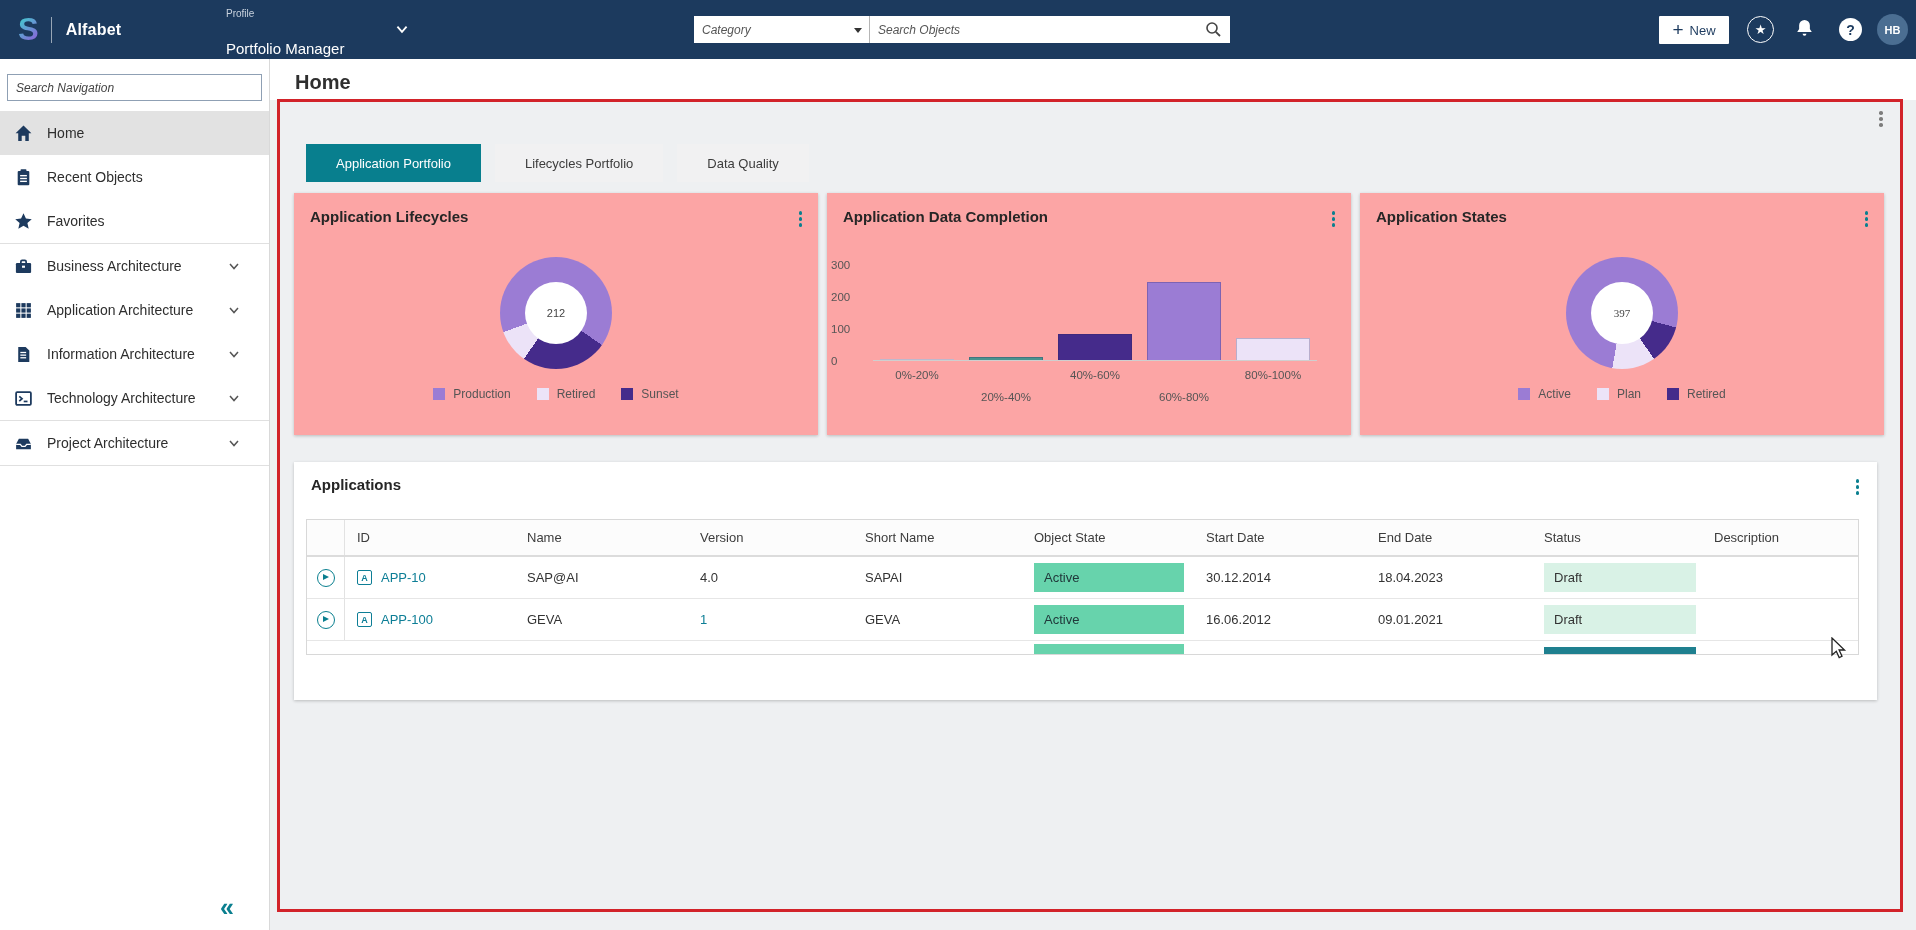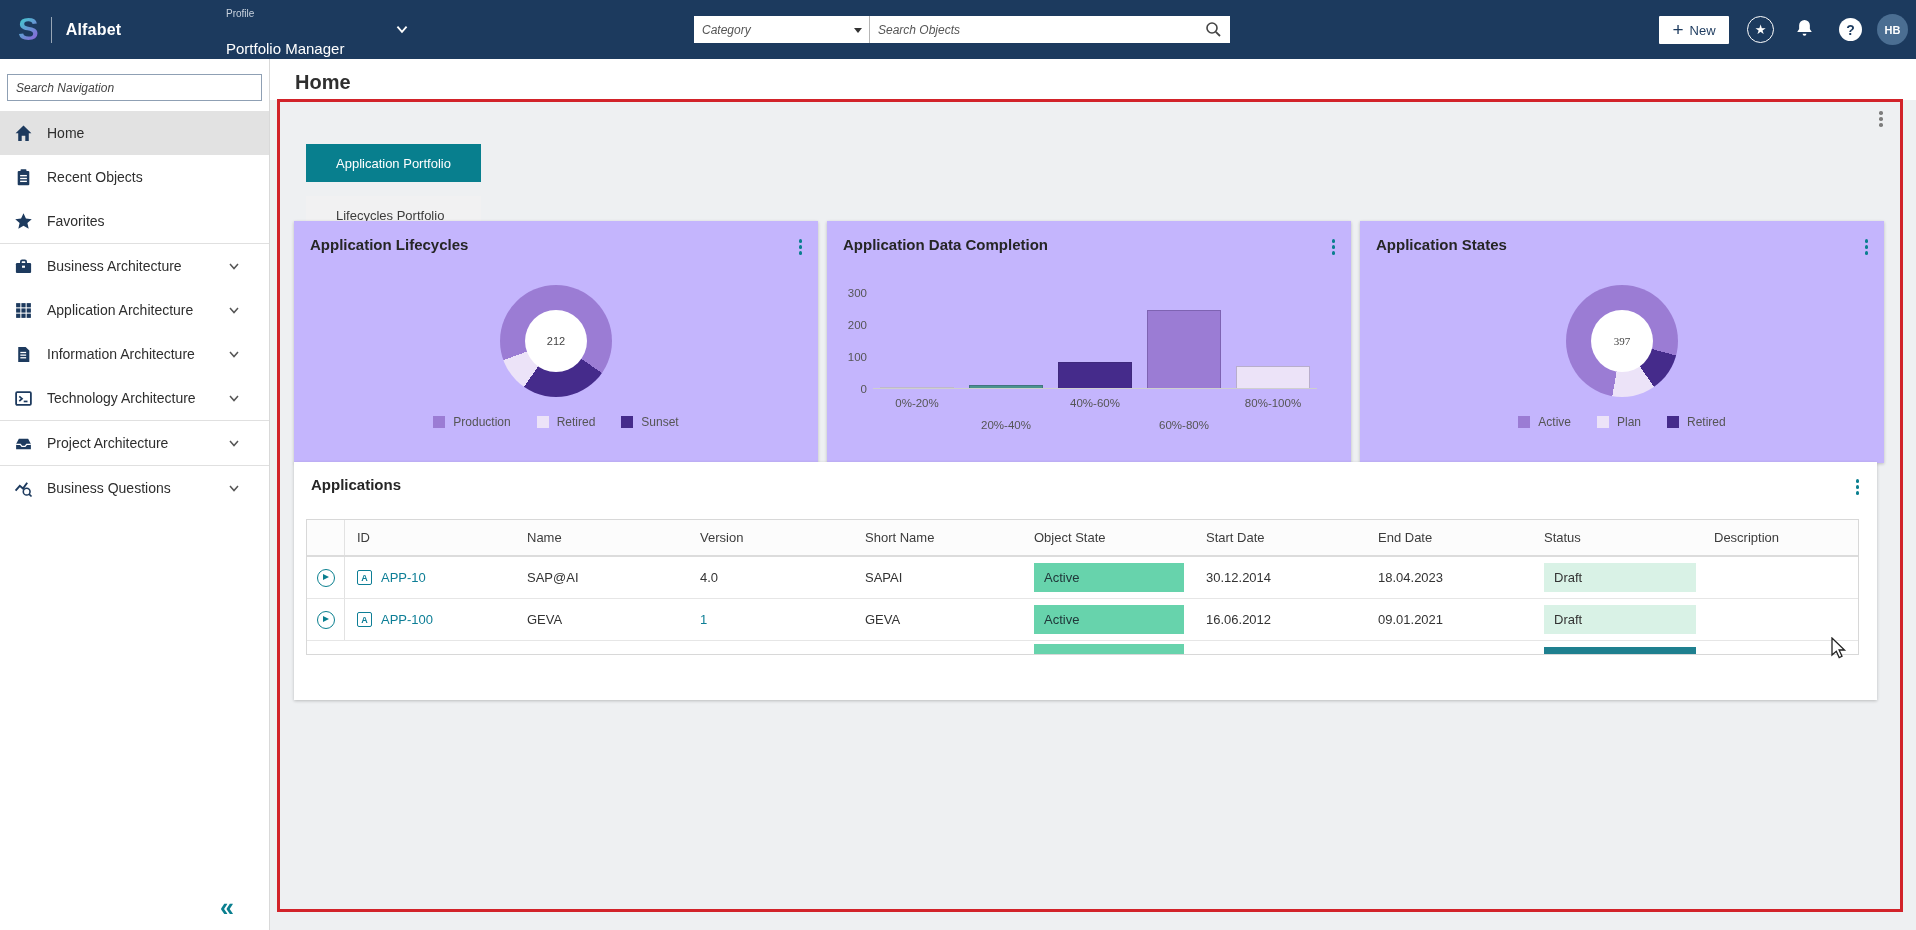--- a/index.html
+++ b/index.html
@@ -46,39 +46,39 @@
   .main { position:absolute; left:270px; top:59px; right:0; bottom:0; background:#fff; }
   .page-title { position:absolute; left:25px; top:12px; font-size:20px; font-weight:bold; color:#2f2f2f; }
   .content-bg { position:absolute; left:0; top:41px; right:0; bottom:0; background:#eef0f2; }
   .annotation { position:absolute; left:7px; top:40px; width:1626px; height:813px; border:3px solid #d2232a; z-index:40; pointer-events:none; }
   .kebab { display:flex; flex-direction:column; gap:2.5px; cursor:pointer; padding:2px; }
   .kebab i { width:3.5px; height:3.5px; border-radius:50%; background:#0a7f8f; display:block; }
   .kebab.gray i { background:#7d7d7d; }
   .top-kebab { position:absolute; left:1607px; top:50px; }
 
   
-  .tabs { position:absolute; left:36px; top:85px; display:flex; gap:14px;flex-direction:column; }
+  .tabs { position:absolute; left:36px; top:85px; display:flex; gap:14px; }
   .tab { height:38px; padding:0 30px; display:flex; align-items:center; font-size:13px; background:#f1f1f2; color:#3c3c3c; cursor:pointer; }
   .tab.active { background:#087f8e; color:#fff; }
 
   
-  .card { position:absolute; top:162px; width:524px; height:242px; background:#c4b5fd; box-shadow:0 1px 3px rgba(0,0,0,.22); }
+  .card { position:absolute; top:134px; width:524px; height:242px; background:#fca5a5; box-shadow:0 1px 3px rgba(0,0,0,.22); }
   .card1 { left:24px; } .card2 { left:557px; } .card3 { left:1090px; }
   .card-title { position:absolute; left:16px; top:15px; font-size:15px; font-weight:bold; color:#262626; }
   .card-kebab { position:absolute; right:14px; top:16px; }
 
   .donut { position:absolute; left:206px; top:64px; width:112px; height:112px; border-radius:50%; }
   .hole { position:absolute; left:25px; top:25px; width:62px; height:62px; border-radius:50%; background:#fff; display:grid; place-items:center; font-size:11px; color:#444; }
   .legend { position:absolute; left:0; right:0; bottom:34px; display:flex; justify-content:center; gap:26px; }
   .legend-item { display:flex; align-items:center; gap:8px; font-size:12px; color:#555; }
   .swatch { width:12px; height:12px; display:inline-block; }
 
   
   .bar-plot { position:absolute; left:46px; top:72px; width:444px; height:96px; border-bottom:1px solid #cfcfcf; display:flex; }
-  .ytick { position:absolute; left:-42px; width:36px; text-align:right; font-size:11.5px; color:#555; line-height:12px; }
+  .ytick { position:absolute; left:-42px; width:36px; text-align:left; font-size:11.5px; color:#555; line-height:12px; }
   .bar-slot { width:88.8px; display:flex; justify-content:center; align-items:flex-end; }
   .bar { width:74px; border:1px solid rgba(50,35,90,.28); border-bottom:none; }
   .xlab { position:absolute; width:120px; text-align:center; font-size:11.5px; color:#555; }
 
   
   .panel { position:absolute; left:24px; top:403px; width:1583px; height:238px; background:#fff; box-shadow:0 1px 3px rgba(0,0,0,.22); }
   .panel-title { position:absolute; left:17px; top:14px; font-size:15px; font-weight:bold; color:#262626; }
   .panel-kebab { position:absolute; right:16px; top:15px; }
   .tbl { position:absolute; left:12px; top:57px; width:1553px; border:1px solid #d8d8d8; background:#fff; }
   .trow { display:flex; align-items:center; }
@@ -249,31 +249,20 @@
           <path d="M2 9.8 h4 l1.5 2 h3 l1.5 -2 h4" fill="none" stroke="#fff" stroke-width="1.2"></path>
         </svg>
       <span>Project Architecture</span>
       <span class="chev"><svg width="14" height="14" viewBox="0 0 14 14">
             <polyline points="3,5 7,9.5 11,5" fill="none" stroke="currentColor" stroke-width="1.5"></polyline>
           </svg></span>
     </div>
 
     <div class="nav-divider"></div>
 
-    <div class="nav-item">
-      <svg width="19" height="19" viewBox="0 0 18 18">
-          <polyline points="1.5,11 5.5,6.5 8.5,9 12.5,3.5" fill="none" stroke="#1d3a5e" stroke-width="1.8"></polyline>
-          <circle cx="12" cy="12" r="3.2" fill="none" stroke="#1d3a5e" stroke-width="1.5"></circle>
-          <line x1="14.3" y1="14.3" x2="16.6" y2="16.6" stroke="#1d3a5e" stroke-width="1.6"></line>
-        </svg>
-      <span>Business Questions</span>
-      <span class="chev"><svg width="14" height="14" viewBox="0 0 14 14">
-            <polyline points="3,5 7,9.5 11,5" fill="none" stroke="currentColor" stroke-width="1.5"></polyline>
-          </svg></span>
-    </div>
 
   </div>
   <div class="collapse-btn">«</div>
 </div>
 
 <div class="main">
   <div class="page-title">Home</div>
   <div class="content-bg"></div>
   <div class="annotation"></div>
   <div class="kebab gray top-kebab">

